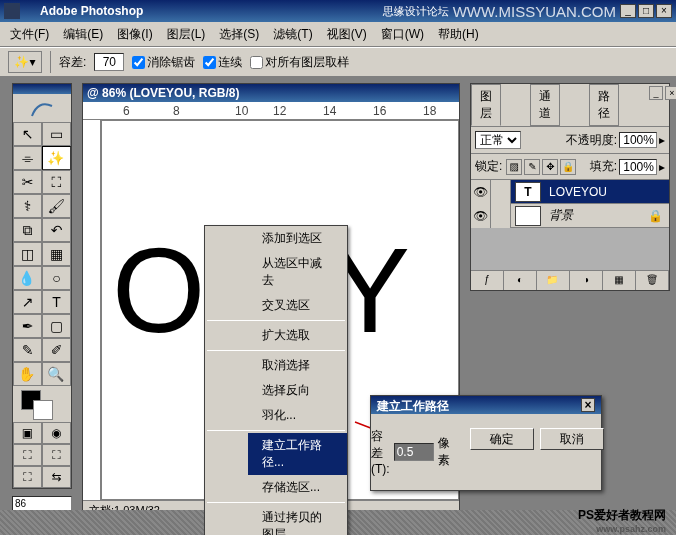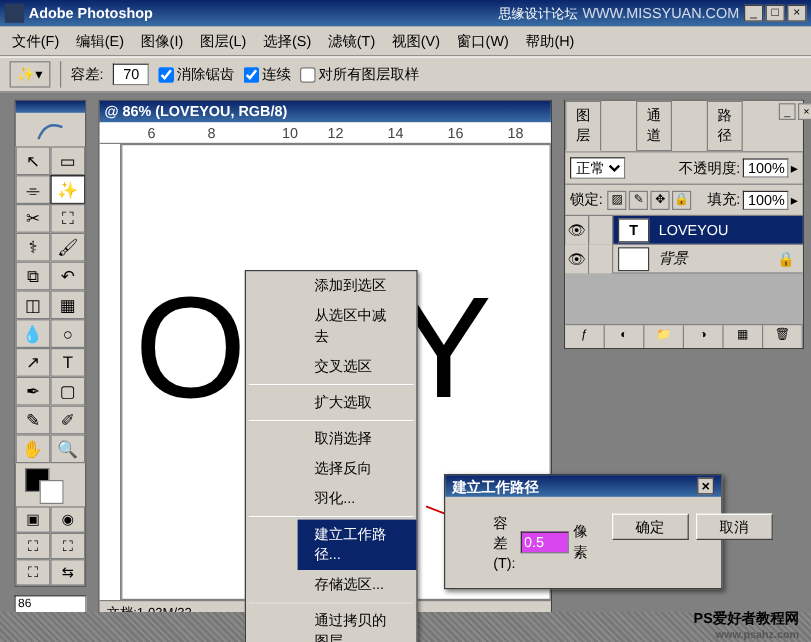--- a/index.html
+++ b/index.html
@@ -1,18 +1,18 @@
 <!DOCTYPE html>
 <html><head>
 <meta charset="utf-8">
 <style>
 * { margin: 0; padding: 0; box-sizing: border-box; font-family: "SimSun", "Microsoft YaHei", sans-serif; font-size: 12px; }
 body { background: #808080; width: 676px; height: 535px; overflow: hidden; position: relative; }
 .titlebar { background: linear-gradient(#0a246a, #3a6ea5); color: #fff; height: 22px; display: flex; align-items: center; padding: 0 4px; }
-.titlebar .title { display: flex; align-items: center; gap: 4px; flex: 1; font-weight: bold; }
+.titlebar .title { display: flex; align-items: center; gap: 20px; flex: 1; font-weight: bold; }
 .titlebar .ps-ico { width: 16px; height: 16px; background: #2a3a5a; display: inline-block; }
 .titlebar .right-text { font-size: 11px; margin-right: 4px; }
 .titlebar .winbtns { display: flex; gap: 2px; }
 .titlebar .winbtn { width: 16px; height: 14px; background: #d4d0c8; border: 1px solid #404040; text-align: center; line-height: 12px; font-size: 10px; color: #000; }
 .menubar { background: #d4d0c8; height: 20px; display: flex; align-items: center; padding: 12px 4px; gap: 2px; border-bottom: 1px solid #808080;}
 .menubar .mitem { padding: 2px 6px; cursor: default; }
 .optbar { background: #d4d0c8; height: 30px; display: flex; align-items: center; padding: 0 8px; gap: 8px; border-bottom: 1px solid #808080; border-top: 1px solid #fff;}
 .optbar .tool-ico { width: 34px; height: 22px; border: 1px solid #808080; background: #d4d0c8; display:flex; align-items:center; justify-content:center;}
 .optbar input[type="text"] { width: 30px; height: 18px; border: 1px inset #808080; text-align: center; background:#fff;}
 .optbar label { display: flex; align-items: center; gap: 2px; }
@@ -39,24 +39,24 @@
 .docwin .status { height:20px; background:#d4d0c8; border-top:1px solid #808080; padding:2px 6px; font-size:11px;}
 .ctxmenu { position:absolute; left:204px; top:148px; width:144px; background:#d4d0c8; border:1px solid #404040; box-shadow: 2px 2px 3px rgba(0,0,0,0.4); z-index:10;}
 .ctxmenu .sep { height:1px; background:#808080; border-bottom:1px solid #fff; margin:2px 2px;}
 .ctxmenu .citem { padding:4px 14px; cursor:default;margin-left:43px;}
 .ctxmenu .citem.hl { background:#0a246a; color:#fff;}
 .ctxmenu .citem.dis { color:#808080;}
 .arrow { position:absolute; left:350px; top:340px; z-index:11; pointer-events:none;}
 .dialog { position:absolute; left:370px; top:318px; width:232px; background:#d4d0c8; border:1px solid #404040; box-shadow:2px 2px 4px rgba(0,0,0,0.5); z-index:12;}
 .dialog .dlgtitle { background: linear-gradient(#0a246a,#3a6ea5); color:#fff; height:18px; padding:2px 6px; font-weight:bold; display:flex; justify-content:space-between;}
 .dialog .dlgtitle .x { width:14px; height:14px; background:#d4d0c8; color:#000; text-align:center; line-height:12px; border:1px solid #404040;}
-.dialog .dlgbody { padding:14px 0; display:flex; align-items:flex-start; gap:20px;margin-left:40px;}
+.dialog .dlgbody { padding:14px 0; display:flex; align-items:flex-start; gap:20px;}
 .dialog .dlgbody .fld { display:flex; align-items:center; gap:4px;}
 .dialog .dlgbody input { width:40px; height:18px; border:1px inset #808080; background:#fff; color:#000; text-align:left; padding:0 2px;}
-.dialog .dlgbody input.sel { background:#d946ef; color:#fff;}
+.dialog .dlgbody input.sel { background:#737373; color:#fff;}
 .dialog .btns { display:flex; flex-direction:row; gap:6px; margin-left:auto;}
 .dialog .btns button { width:64px; height:22px; background:#d4d0c8; border:1px solid #404040; border-top-color:#fff; border-left-color:#fff;}
 .layers { position:absolute; right:6px; top:6px; width:200px; background:#d4d0c8; border:1px solid #404040;}
 .layers .tabs { display:flex; background:#d4d0c8; border-bottom:1px solid #808080;gap:30px;}
 .layers .tab { padding:3px 8px; border:1px solid #808080; background:#d4d0c8; margin-right:-1px;}
 .layers .tab.act { background:#d4d0c8; border-bottom:1px solid #d4d0c8; font-weight:normal;}
 .layers .tabctl { margin-left:auto; display:flex;}
 .layers .tabctl span { width:14px; height:14px; border:1px solid #808080; background:#d4d0c8; text-align:center; font-size:9px; line-height:12px; margin:2px 1px;}
 .layers .row1 { display:flex; align-items:center; padding:4px; gap:20px; border-bottom:1px solid #808080;}
 .layers select { border:1px inset #808080; height:18px; background:#fff;}
@@ -85,21 +85,21 @@
 </style>
 </head>
 <body>
 
 <div class="titlebar">
   <div class="title">
     <span class="ps-ico"></span>
     <span>Adobe Photoshop</span>
   </div>
   <span class="right-text">思缘设计论坛</span>
-  <span class="right-text" style="font-size:12px;opacity:0.8;">WWW.MISSYUAN.COM</span>
+  <span class="right-text" style="font-size:15px;opacity:0.8;">WWW.MISSYUAN.COM</span>
   <div class="winbtns">
     <div class="winbtn">_</div>
     <div class="winbtn">□</div>
     <div class="winbtn">×</div>
   </div>
 </div>
 
 <div class="menubar">
   <div class="mitem">文件(F)</div>
   <div class="mitem">编辑(E)</div>

